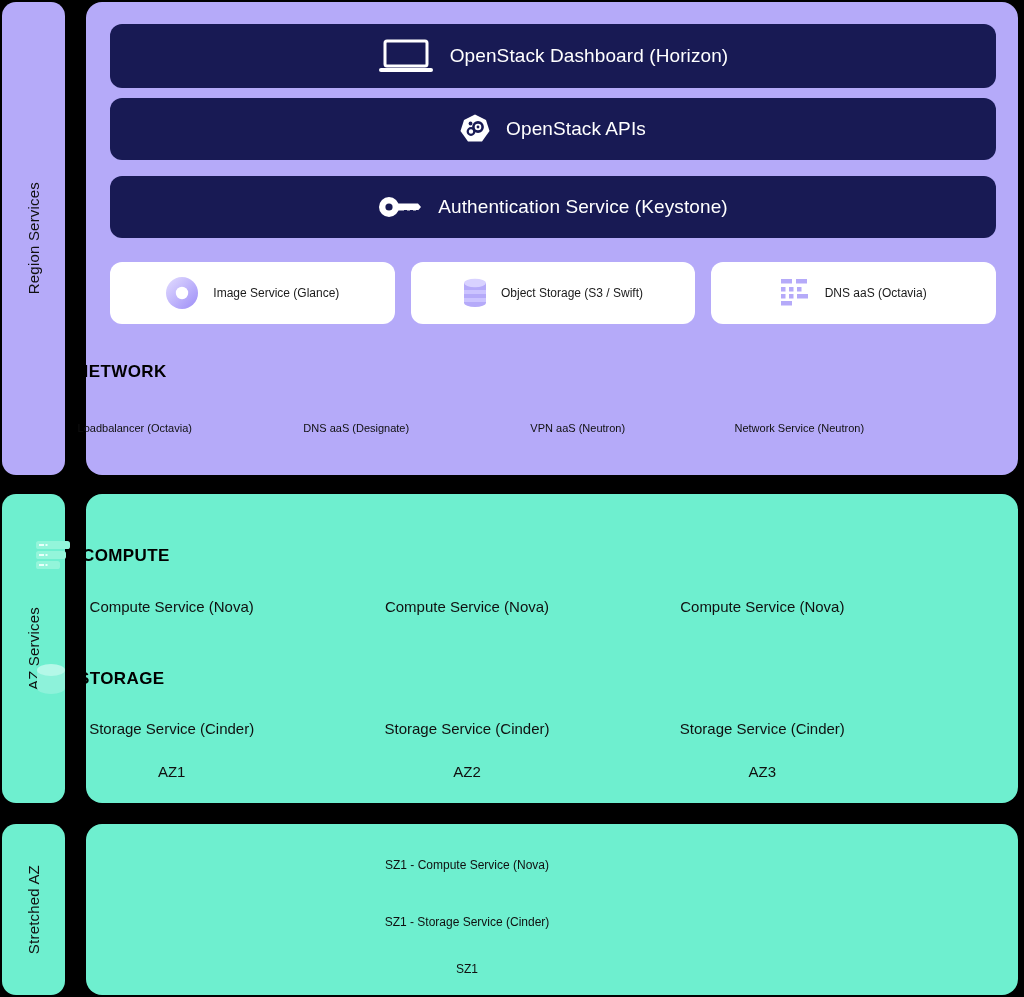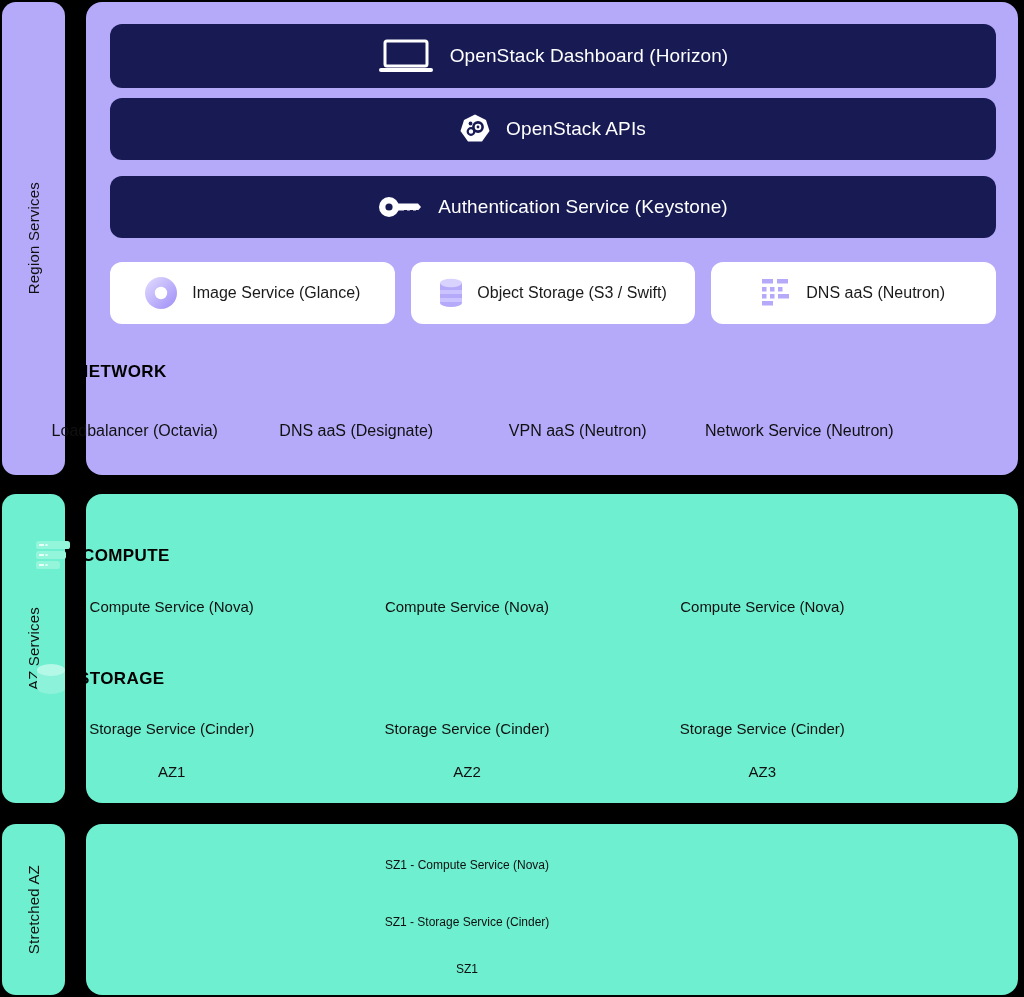--- a/index.html
+++ b/index.html
@@ -92,21 +92,21 @@
     flex: 1 1 0;
     background: #ffffff;
     border-radius: 12px;
     display: flex;
     align-items: center;
     justify-content: center;
     gap: 14px;
   }
   .chip .chip-text {
     color: #1a1a1a;
-    font-size: 16px;
+    font-size: 12px;
     white-space: nowrap;
   }
 
   
   .section-head {
     position: absolute;
     display: flex;
     align-items: center;
     gap: 12px;
   }
@@ -120,21 +120,21 @@
 
   .row-labels {
     position: absolute;
     display: flex;
     width: 886px;
     left: 24px;
   }
   .row-labels > div {
     flex: 1 1 0;
     text-align: center;
-    font-size: 16px;
+    font-size: 11px;
     color: #101010;
     white-space: nowrap;
   }
   .net-row { top: 422px; }
 
   
   .az-compute-head { left: 36px; top: 541px; }
   .az-storage-head { left: 36px; top: 663px; }
 
   .az-row {
@@ -272,21 +272,21 @@
               <rect x="0" y="8" width="4.5" height="4.5"></rect>
               <rect x="8" y="8" width="4.5" height="4.5"></rect>
               <rect x="16" y="8" width="4.5" height="4.5"></rect>
               <rect x="0" y="15" width="4.5" height="4.5"></rect>
               <rect x="8" y="15" width="4.5" height="4.5"></rect>
               <rect x="16" y="15" width="11" height="4.5"></rect>
               <rect x="0" y="22" width="11" height="4.5"></rect>
             </g>
           </svg>
         </span>
-        <span class="chip-text">DNS aaS (Neutron)</span>
+        <span class="chip-text">DNS aaS (Octavia)</span>
       </div>
 
     </div>
   </div>
 
   <div class="section-head net-head">
     <span class="section-title">NETWORK</span>
   </div>
 
   <div class="row-labels net-row">

